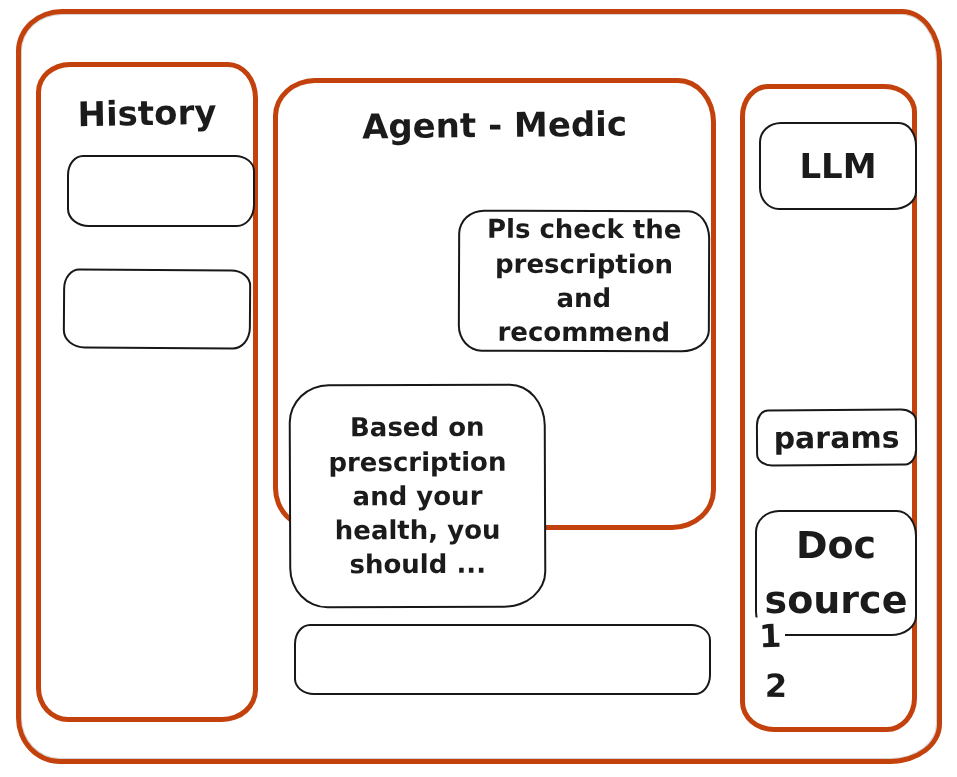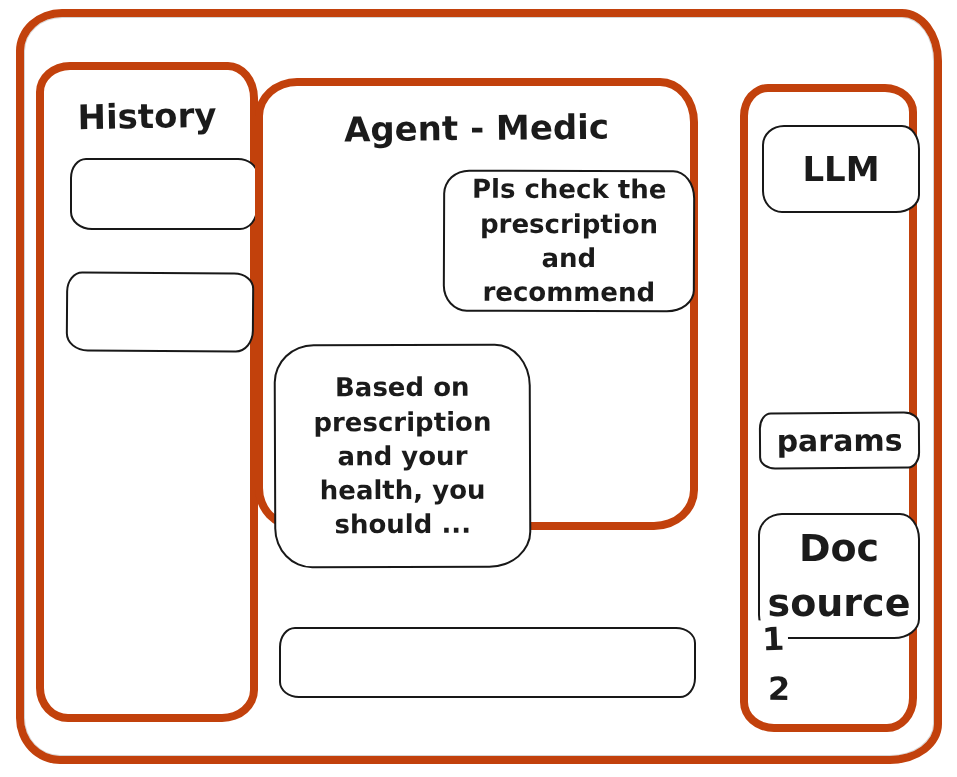--- a/index.html
+++ b/index.html
@@ -7,21 +7,21 @@
     width: 957px; height: 777px;
     background: #ffffff;
     font-family: "DejaVu Sans", sans-serif;
     color: #1b1b1b;
     overflow: hidden;
   }
   .app { position: relative; width: 957px; height: 777px; background: #fff; }
 
   
   .sketch {
-    border: 8px solid #c2410c;
+    border: 5px solid #c2410c;
     background: #fff;
   }
 
   .frame {
     position: absolute; left: 16px; top: 9px; width: 926px; height: 755px;
     border-radius: 46px 40px 52px 44px / 42px 52px 40px 46px;
     box-shadow: inset 0 0 0 1px rgba(24,24,24,0.18);
   }
 
   
@@ -40,37 +40,38 @@
     border: 2.5px solid #181818;
     border-radius: 16px 20px 18px 22px / 20px 16px 22px 18px;
     background: #fff;
     cursor: pointer;
   }
   .history-item.one { left: 26px; top: 88px;  width: 188px; height: 72px; }
   .history-item.two { left: 22px; top: 202px; width: 188px; height: 80px; transform: rotate(0.4deg); }
 
   
   .chat-panel {
-    position: absolute; left: 255px; top: 78px; width: 443px; height: 452px;
+    position: absolute; left: 273px; top: 78px; width: 443px; height: 452px;
     border-radius: 42px 38px 44px 40px / 38px 44px 40px 42px;
   }
   .chat-title {
     margin-top: 22px;
     text-align: center;
     font-size: 34px; font-weight: 600;
     transform: rotate(-0.6deg);
   }
   .bubble {
     position: absolute;
     border: 2.8px solid #181818;
     background: #fff;
     display: flex; align-items: center; justify-content: center;
     text-align: center;
     font-size: 26px; font-weight: 600;
     line-height: 1.32;
+    margin-top: 43px;
   }
   .bubble.user {
     left: 180px; top: 84px; width: 252px; height: 142px;
     border-radius: 26px 22px 28px 24px / 24px 28px 22px 26px;
     padding: 6px 14px;
     transform: rotate(0.2deg);
   }
   .bubble.agent {
     left: 11px; top: 258px; width: 257px; height: 224px;
     border-radius: 40px 36px 42px 38px / 38px 42px 36px 40px;

